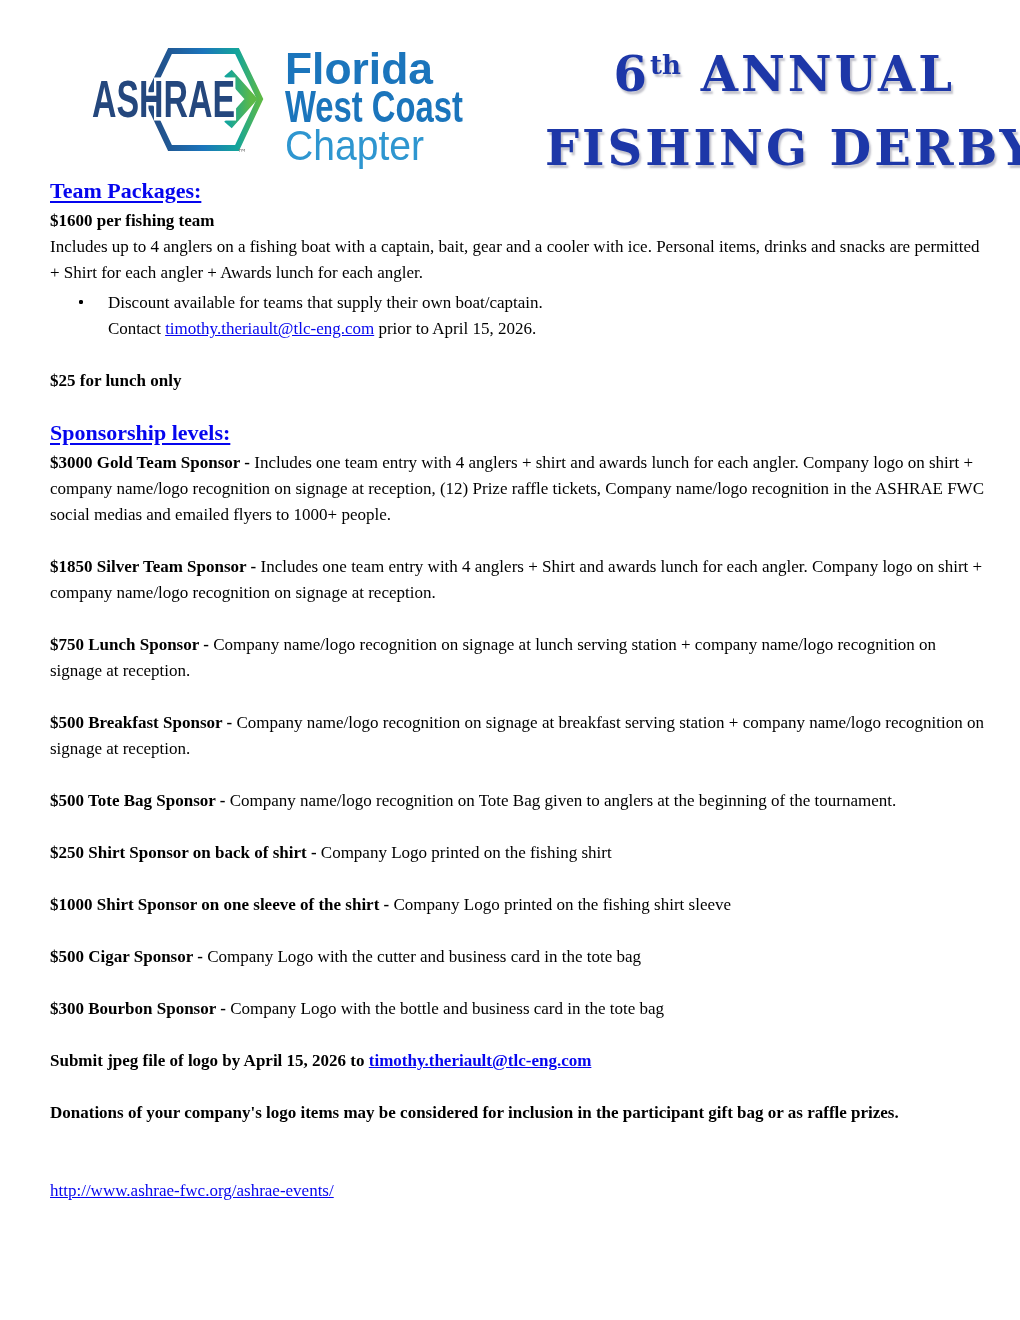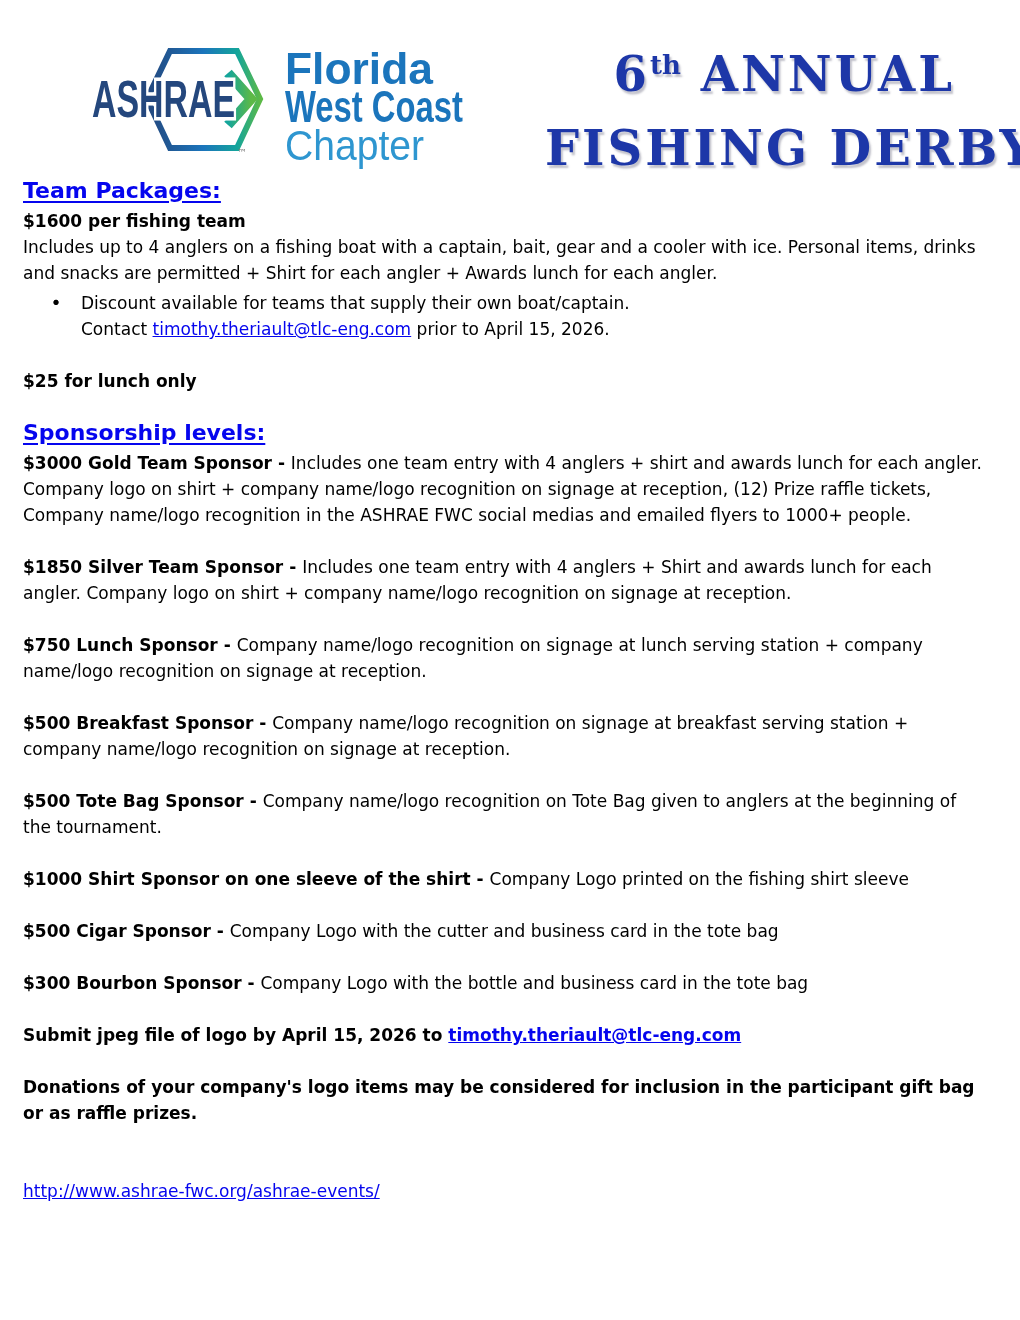--- a/index.html
+++ b/index.html
@@ -15,21 +15,21 @@
     position:absolute;left:545px;top:28px;width:410px;
     text-align:right;color:#1d37a8;
     font-family:"DejaVu Serif","Liberation Serif",serif;
     font-weight:bold;font-size:48px;line-height:74px;
     letter-spacing:3px;
     text-shadow:2px 3px 2px rgba(120,120,140,.45);
     white-space:nowrap;
   }
   .event-title sup{font-size:26px;letter-spacing:0;}
   
-  .content{padding:2px 35px 0 23px;font-size:17px;line-height:26px;}
+  .content{padding:2px 35px 0 50px;font-size:17px;line-height:26px;font-family:Liberation Serif, serif;}
   .section-heading{
     color:#0505ee;font-weight:bold;font-size:22px;line-height:25px;
     text-decoration:underline;text-underline-offset:3px;
     margin:0 0 5px 0;
   }
   .bold{font-weight:bold;}
   p{margin:0 0 26px 0;}
   p.tight{margin-bottom:4px;}
   ul.bullets{margin:0 0 26px 0;padding:0;list-style:none;}
   ul.bullets li{position:relative;padding-left:58px;}
@@ -94,20 +94,21 @@
   <p><span class="bold">$3000 Gold Team Sponsor - </span><span>Includes one team entry with 4 anglers + shirt and awards lunch for each angler. Company logo on shirt + company name/logo recognition on signage at reception, (12) Prize raffle tickets, Company name/logo recognition in the ASHRAE FWC social medias and emailed flyers to 1000+ people.</span></p>
 
   <p><span class="bold">$1850 Silver Team Sponsor - </span><span>Includes one team entry with 4 anglers + Shirt and awards lunch for each angler. Company logo on shirt + company name/logo recognition on signage at reception.</span></p>
 
   <p><span class="bold">$750 Lunch Sponsor - </span><span>Company name/logo recognition on signage at lunch serving station + company name/logo recognition on signage at reception.</span></p>
 
   <p><span class="bold">$500 Breakfast Sponsor - </span><span>Company name/logo recognition on signage at breakfast serving station + company name/logo recognition on signage at reception.</span></p>
 
   <p><span class="bold">$500 Tote Bag Sponsor - </span><span>Company name/logo recognition on Tote Bag given to anglers at the beginning of the tournament.</span></p>
 
+  <p><span class="bold">$250 Shirt Sponsor on back of shirt - </span><span>Company Logo printed on the fishing shirt</span></p>
 
   <p><span class="bold">$1000 Shirt Sponsor on one sleeve of the shirt - </span><span>Company Logo printed on the fishing shirt sleeve</span></p>
 
   <p><span class="bold">$500 Cigar Sponsor - </span><span>Company Logo with the cutter and business card in the tote bag</span></p>
 
   <p><span class="bold">$300 Bourbon Sponsor - </span><span>Company Logo with the bottle and business card in the tote bag</span></p>
 
   <p class="bold"><span>Submit jpeg file of logo by April 15, 2026 to </span><a class="doc-link bold">timothy.theriault@tlc-eng.com</a></p>
 
   <p class="bold">Donations of your company's logo items may be considered for inclusion in the participant gift bag or as raffle prizes.</p>

